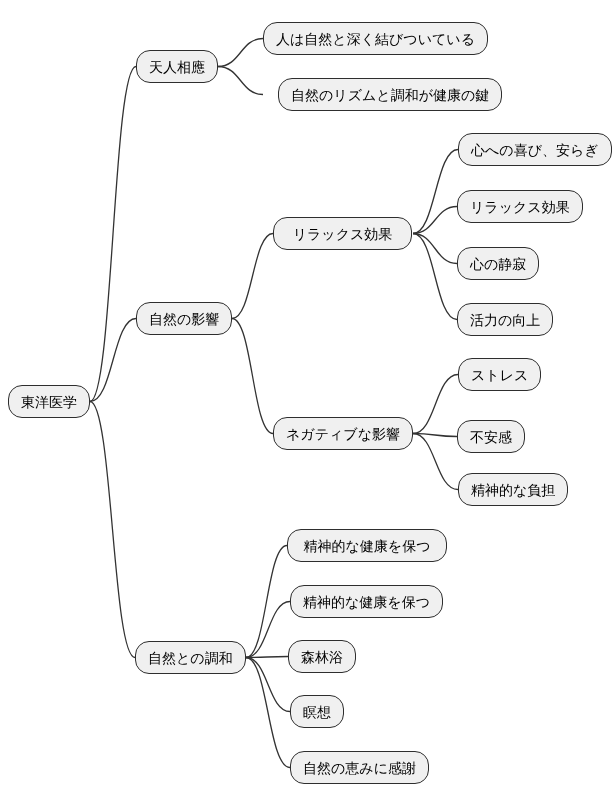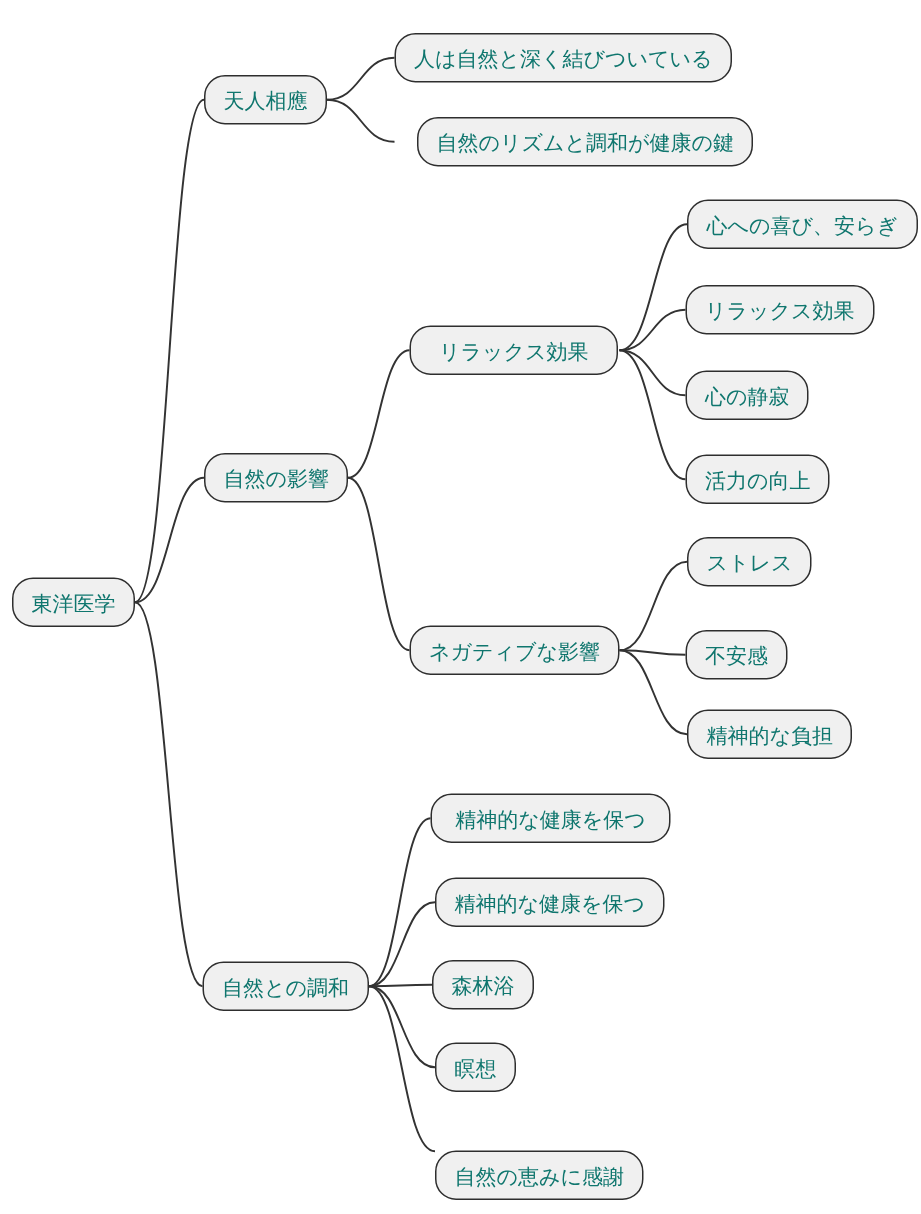--- a/index.html
+++ b/index.html
@@ -35,21 +35,21 @@
     display: flex;
     align-items: center;
     justify-content: center;
     height: 33px;
     padding: 0 12px;
     background: #f0f0f0;
     border: 1.6px solid #2e2e2e;
     border-radius: 14px;
     font-size: 14px;
     line-height: 1;
-    color: #0f766e;
+    color: #000000;
     white-space: nowrap;
   }
 </style>
 </head>
 <body>
 
 <div id="canvas">
 
   <svg id="edges" xmlns="http://www.w3.org/2000/svg">
       <path d="M 90 401.5 C 113 401.5 113 66.5 136 66.5"></path>
@@ -90,15 +90,15 @@
   <div class="node" id="n-neg" style="left:273px; top:417px; min-width:135px;">ネガティブな影響</div>
   <div class="node" id="n-neg-1" style="left:458px; top:358px; min-width:77px;text-align:right;">ストレス</div>
   <div class="node" id="n-neg-2" style="left:457px; top:420px; min-width:65px;">不安感</div>
   <div class="node" id="n-neg-3" style="left:458px; top:473px; min-width:104px;">精神的な負担</div>
 
   <div class="node" id="n-chowa" style="left:135px; top:641px; min-width:103px;">自然との調和</div>
   <div class="node" id="n-cho-1" style="left:287px; top:529px; min-width:160px;">精神的な健康を保つ</div>
   <div class="node" id="n-cho-2" style="left:290px; top:585px; min-width:145px;">精神的な健康を保つ</div>
   <div class="node" id="n-cho-3" style="left:288px; top:640px; min-width:60px;">森林浴</div>
   <div class="node" id="n-cho-4" style="left:290px; top:695px; min-width:47px;">瞑想</div>
-  <div class="node" id="n-cho-5" style="left:290px; top:767px; min-width:132px;">自然の恵みに感謝</div>
+  <div class="node" id="n-cho-5" style="left:290px; top:751px; min-width:132px;">自然の恵みに感謝</div>
 
 </div>
 
 </body></html>

